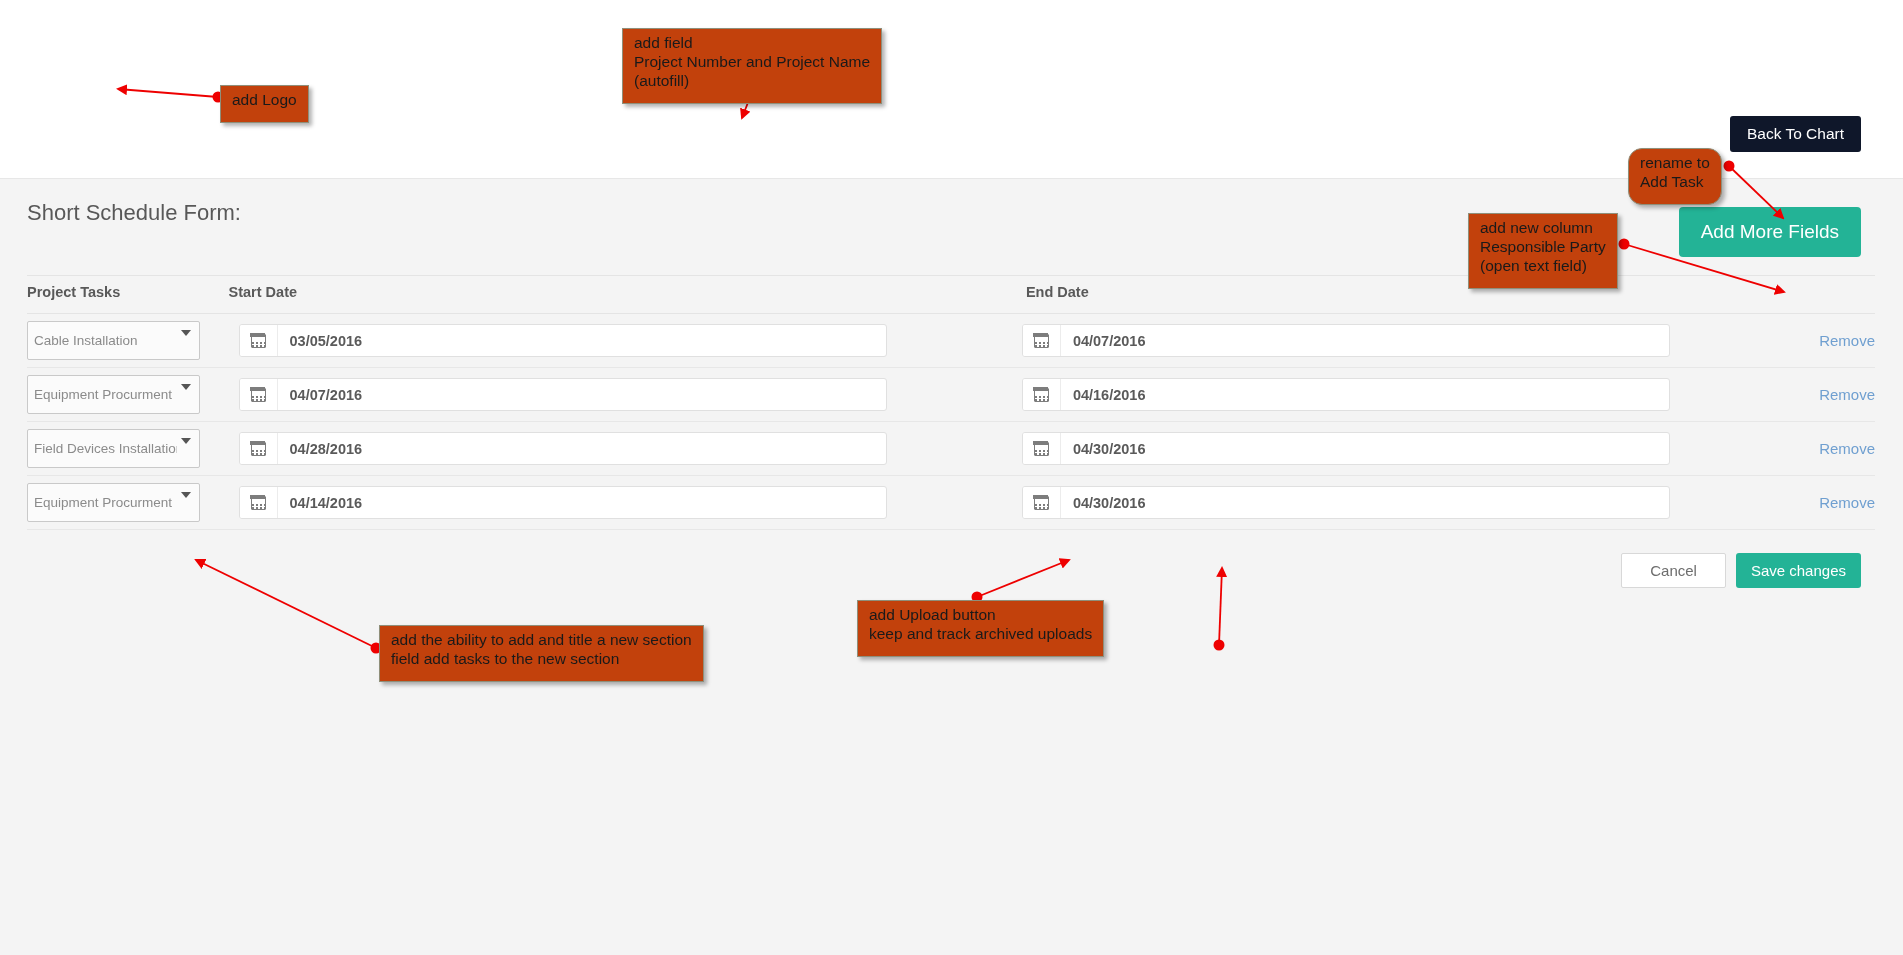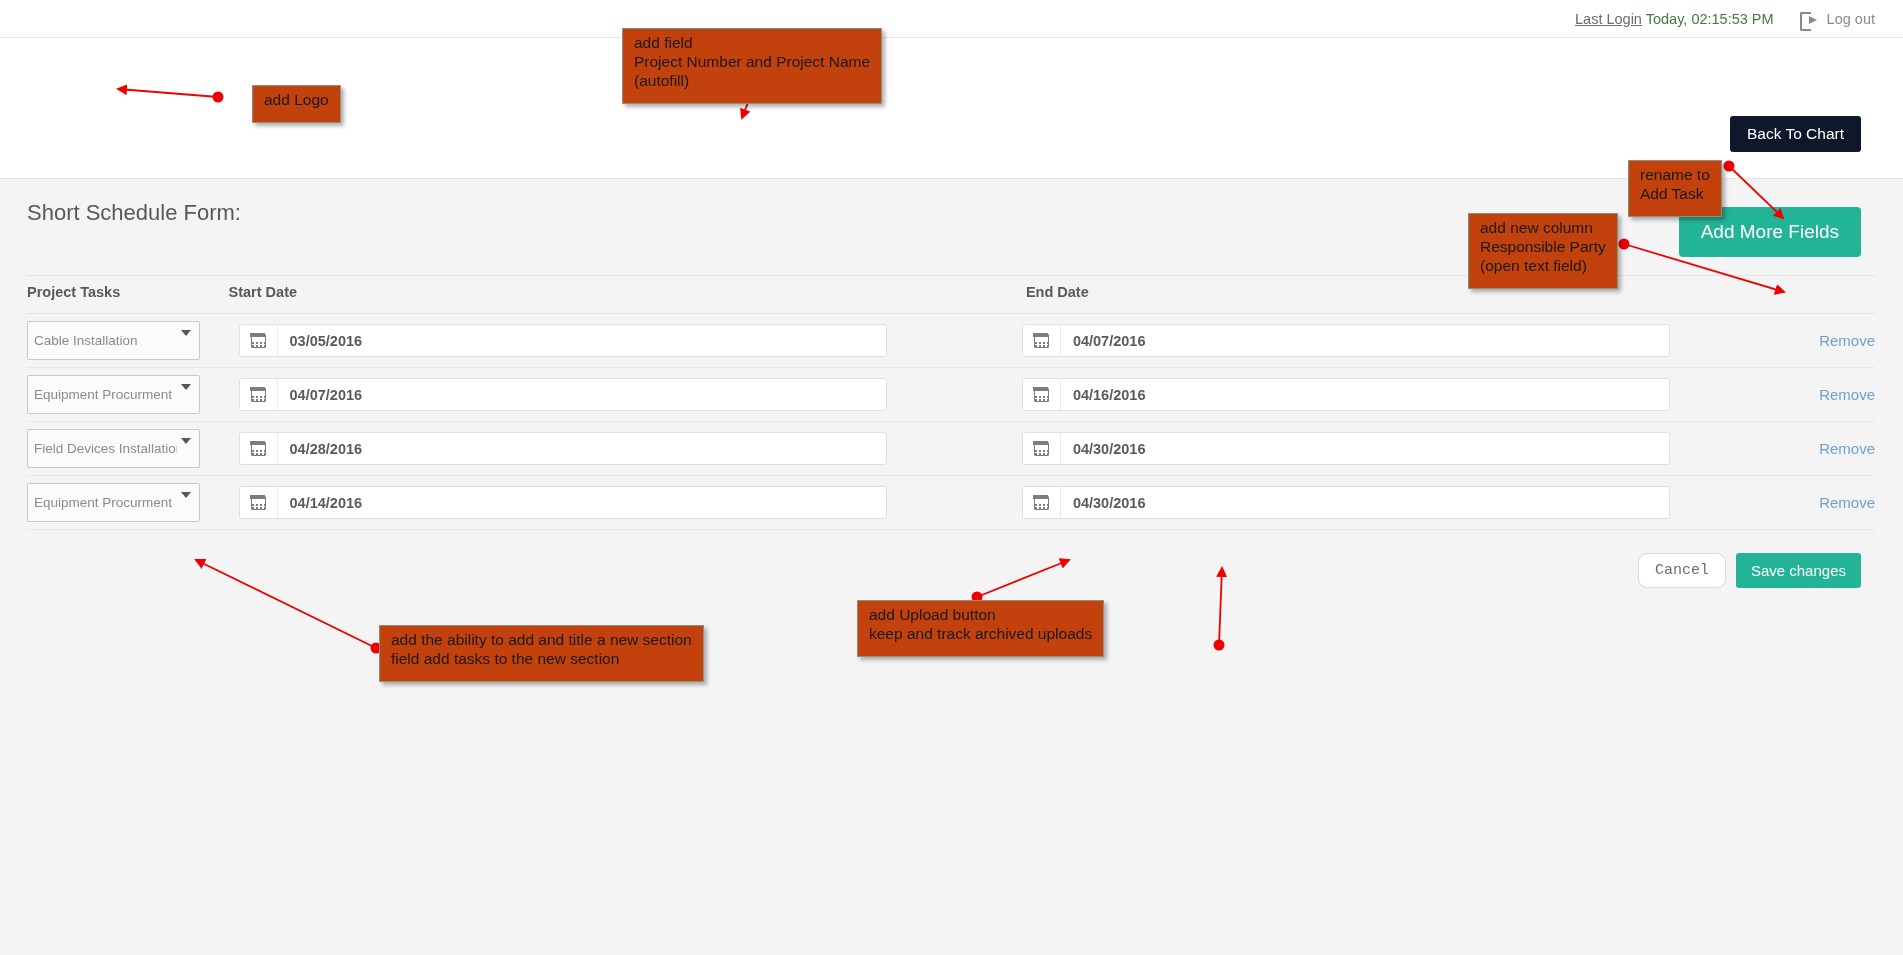--- a/index.html
+++ b/index.html
@@ -194,23 +194,23 @@
     padding-left: 12px;
   }
 
   
   .form-actions {
     position: absolute; right: 42px; top: 374px;
     display: flex; gap: 10px; align-items: center;
   }
   .btn-cancel {
     background: #ffffff; color: #6d6d6d;
-    border: 1px solid #d8d8d8; border-radius: 9px;
-    padding: 8px 16px; font-size: 15px;
-    font-family: Liberation Mono, monospace;
+    border: 1px solid #d8d8d8; border-radius: 2px;
+    padding: 8px 28px; font-size: 15px;
+    font-family: Liberation Sans, sans-serif;
     cursor: pointer;
   }
   .btn-save {
     background: #23b396; color: #ffffff;
     border: none; border-radius: 3px;
     padding: 9px 15px; font-size: 15px;
     font-family: "Liberation Sans", sans-serif;
     cursor: pointer; white-space: nowrap;
   }
 
@@ -232,29 +232,20 @@
     padding: 5px 11px 12px 11px;
     white-space: pre;
     font-family: "Liberation Sans", sans-serif;
   }
 </style>
 </head>
 <body>
 
 <div id="page">
 
-  <div class="topbar">
-    <div class="topbar-right">
-      <span class="lastlogin"><span class="ll-label">Last Login</span> <span class="ll-value">Today, 02:15:53 PM</span></span>
-      <a class="logout" href="#">
-        <span class="logout-icon"></span>
-        <span>Log out</span>
-      </a>
-    </div>
-  </div>
 
   <div class="logo-band">
     <button class="btn-back">Back To Chart</button>
   </div>
 
   <div class="panel">
     <div class="panel-title">Short Schedule Form:</div>
     <button class="btn-addmore">Add More Fields</button>
 
     <table class="tbl">
@@ -421,27 +412,27 @@
       <line x1="376" y1="648" x2="196" y2="560" stroke="#ee0000" stroke-width="1.8" marker-end="url(#ah)"></line>
       <circle cx="376" cy="648" r="5.5" fill="#ee0000"></circle>
 
       <line x1="977" y1="597" x2="1069" y2="560" stroke="#ee0000" stroke-width="1.8" marker-end="url(#ah)"></line>
       <circle cx="977" cy="597" r="5.5" fill="#ee0000"></circle>
 
       <line x1="1219" y1="645" x2="1222" y2="568" stroke="#ee0000" stroke-width="1.8" marker-end="url(#ah)"></line>
       <circle cx="1219" cy="645" r="5.5" fill="#ee0000"></circle>
     </svg>
 
-    <div class="note" style="left:220px; top:85px;margin-left:32px;">add Logo</div>
+    <div class="note" style="left:220px; top:85px;">add Logo</div>
 
     <div class="note" style="left:622px; top:28px;">add field
 Project Number and Project Name
 (autofill)</div>
 
-    <div class="note" style="left:1628px; top:160px;">rename to
+    <div class="note" style="left:1628px; top:148px;border-radius:14px;">rename to
 Add Task</div>
 
     <div class="note" style="left:1468px; top:213px;">add new column
 Responsible Party
 (open text field)</div>
 
     <div class="note" style="left:379px; top:625px;">add the ability to add and title a new section
 field add tasks to the new section</div>
 
     <div class="note" style="left:857px; top:600px;">add Upload button

